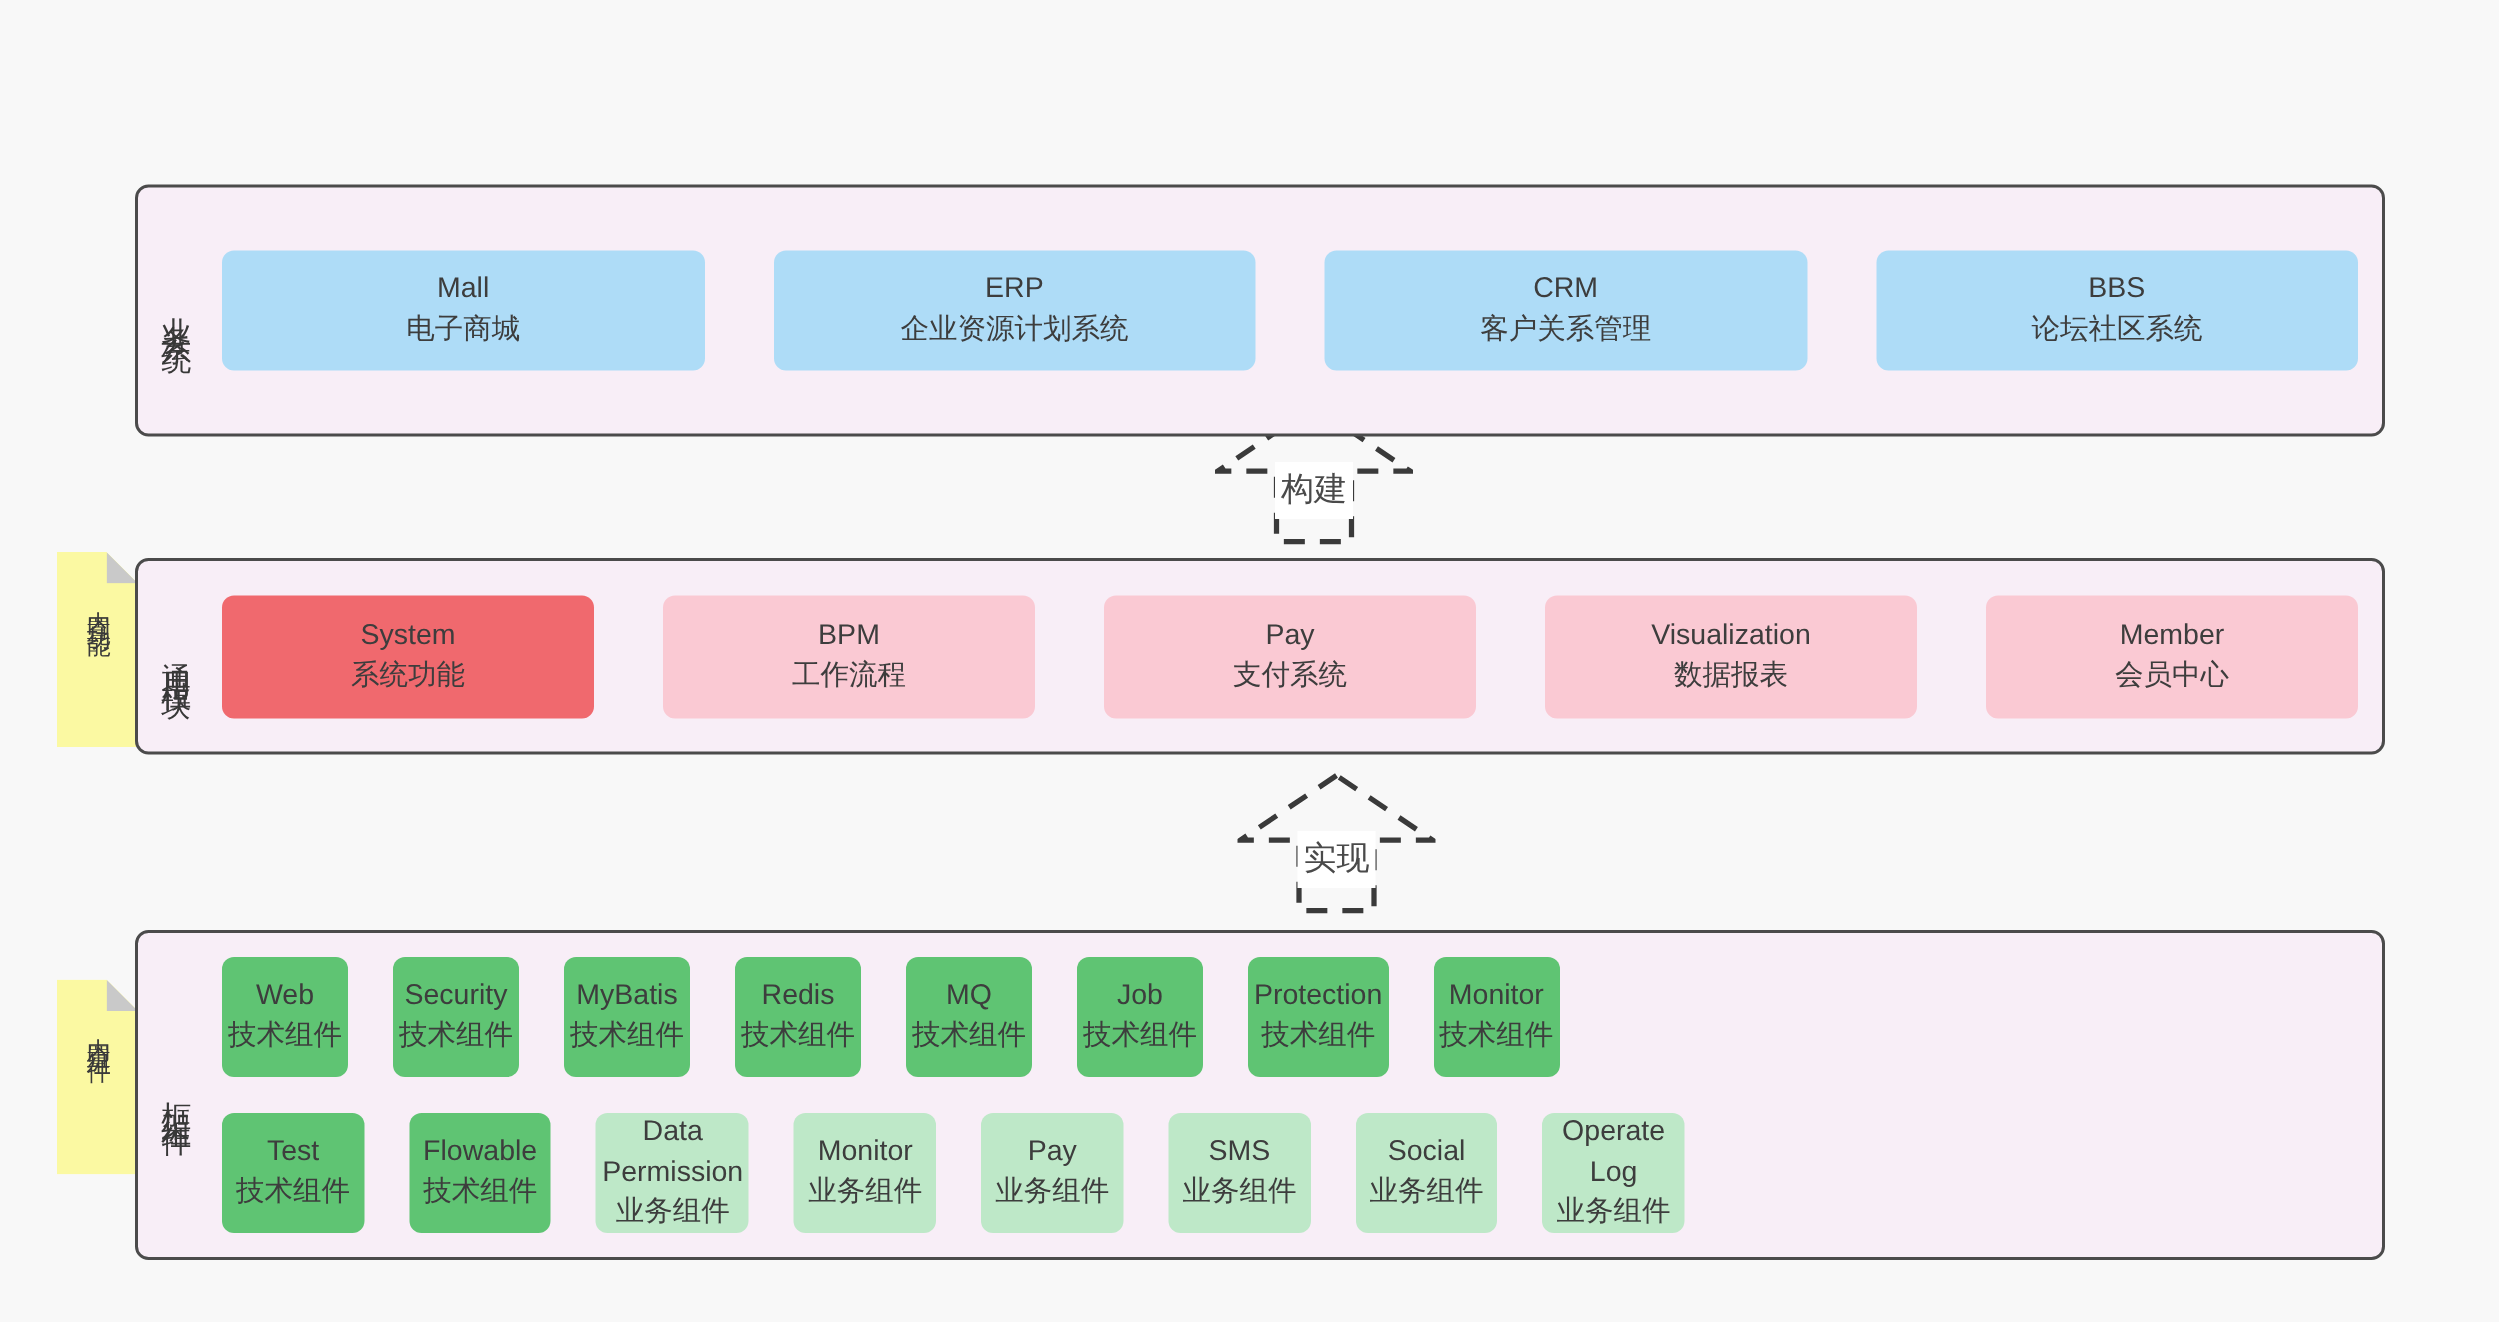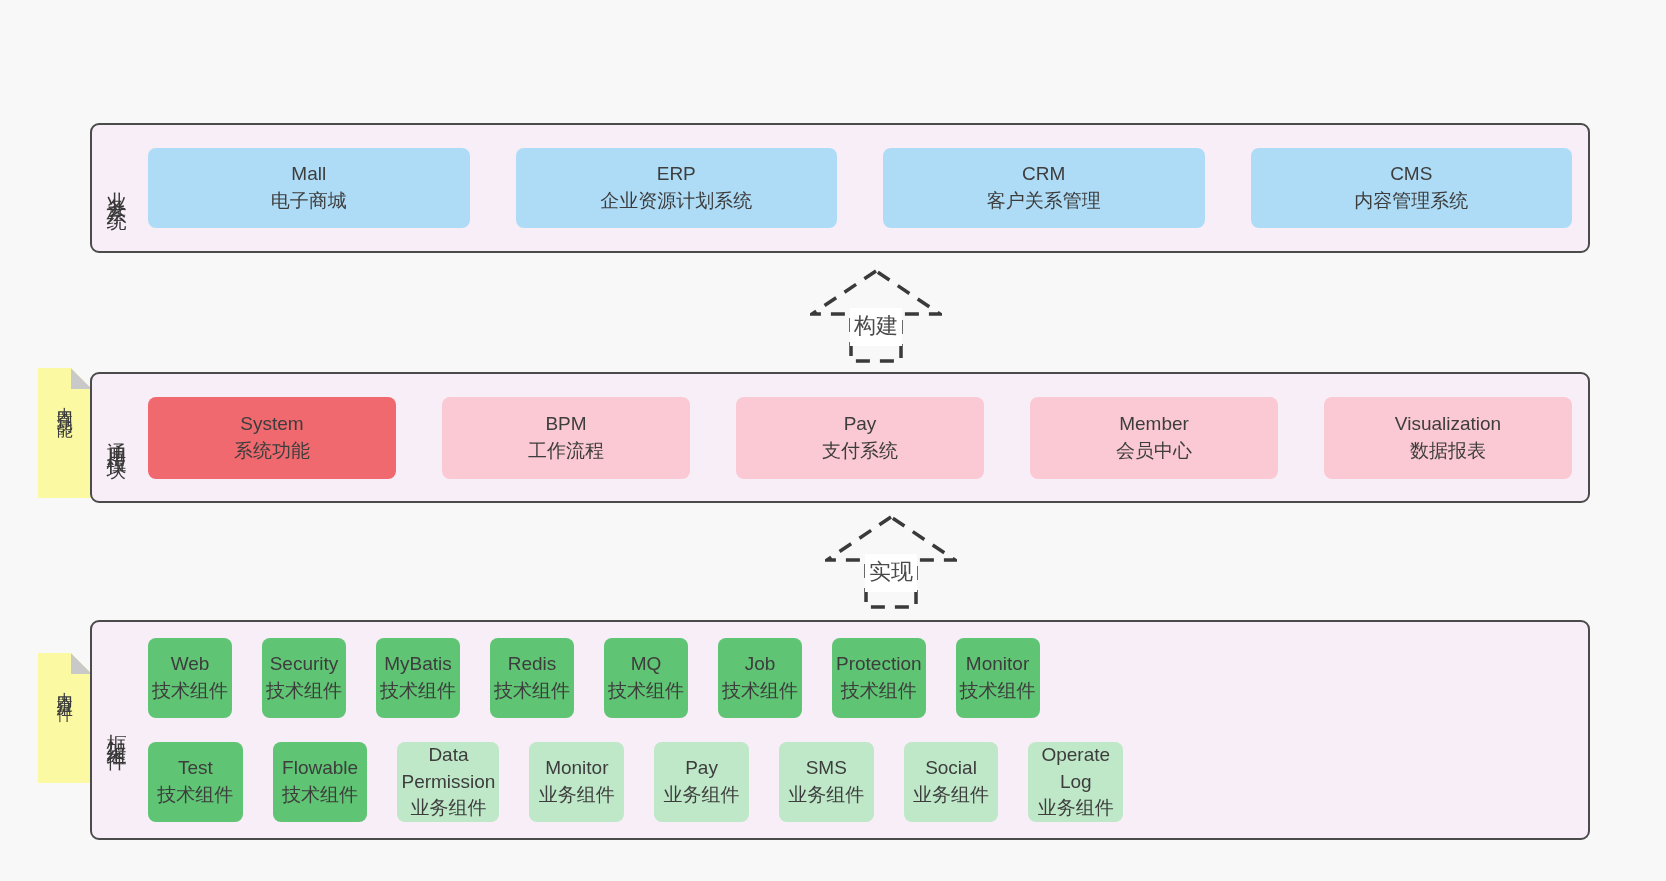--- a/index.html
+++ b/index.html
@@ -15,21 +15,21 @@
   
   .band{
     position:absolute;left:90px;width:1500px;
     background:var(--band-bg,#f8eef7);
     border:2px solid var(--band-border,#4b4b4b);
     border-radius:9px;
     box-sizing:border-box;
     display:flex;align-items:stretch;
     z-index:2;
   }
-  #band-business{top:123px;height:130px;}
+  #band-business{top:123px;height:168px;}
   #band-modules{top:372px;height:131px;}
   #band-framework{top:620px;height:220px;}
 
   .band-label{
     align-self:center;
     margin-left:14px;
     writing-mode:vertical-rl;
     text-orientation:upright;
     font-size:20px;
     letter-spacing:6px;
@@ -132,22 +132,22 @@
       </div>
       <div class="box" data-variant="blue">
         <span class="box-name">ERP</span>
         <span class="box-desc">企业资源计划系统</span>
       </div>
       <div class="box" data-variant="blue">
         <span class="box-name">CRM</span>
         <span class="box-desc">客户关系管理</span>
       </div>
       <div class="box" data-variant="blue">
-        <span class="box-name">CMS</span>
-        <span class="box-desc">内容管理系统</span>
+        <span class="box-name">BBS</span>
+        <span class="box-desc">论坛社区系统</span>
       </div>
     </div>
   </section>
 
   <div class="arrow" id="arrow-build">
     <svg viewBox="0 0 132 96">
       <path d="M66 3 L2 46 L41 46 L41 93 L91 93 L91 46 L130 46 Z"></path>
     </svg>
     <span class="arrow-label">构建</span>
   </div>
@@ -161,26 +161,26 @@
       </div>
       <div class="box" data-variant="pink">
         <span class="box-name">BPM</span>
         <span class="box-desc">工作流程</span>
       </div>
       <div class="box" data-variant="pink">
         <span class="box-name">Pay</span>
         <span class="box-desc">支付系统</span>
       </div>
       <div class="box" data-variant="pink">
+        <span class="box-name">Visualization</span>
+        <span class="box-desc">数据报表</span>
+      </div>
+      <div class="box" data-variant="pink">
         <span class="box-name">Member</span>
         <span class="box-desc">会员中心</span>
-      </div>
-      <div class="box" data-variant="pink">
-        <span class="box-name">Visualization</span>
-        <span class="box-desc">数据报表</span>
       </div>
     </div>
   </section>
 
   <div class="arrow" id="arrow-implement">
     <svg viewBox="0 0 132 96">
       <path d="M66 3 L2 46 L41 46 L41 93 L91 93 L91 46 L130 46 Z"></path>
     </svg>
     <span class="arrow-label">实现</span>
   </div>

